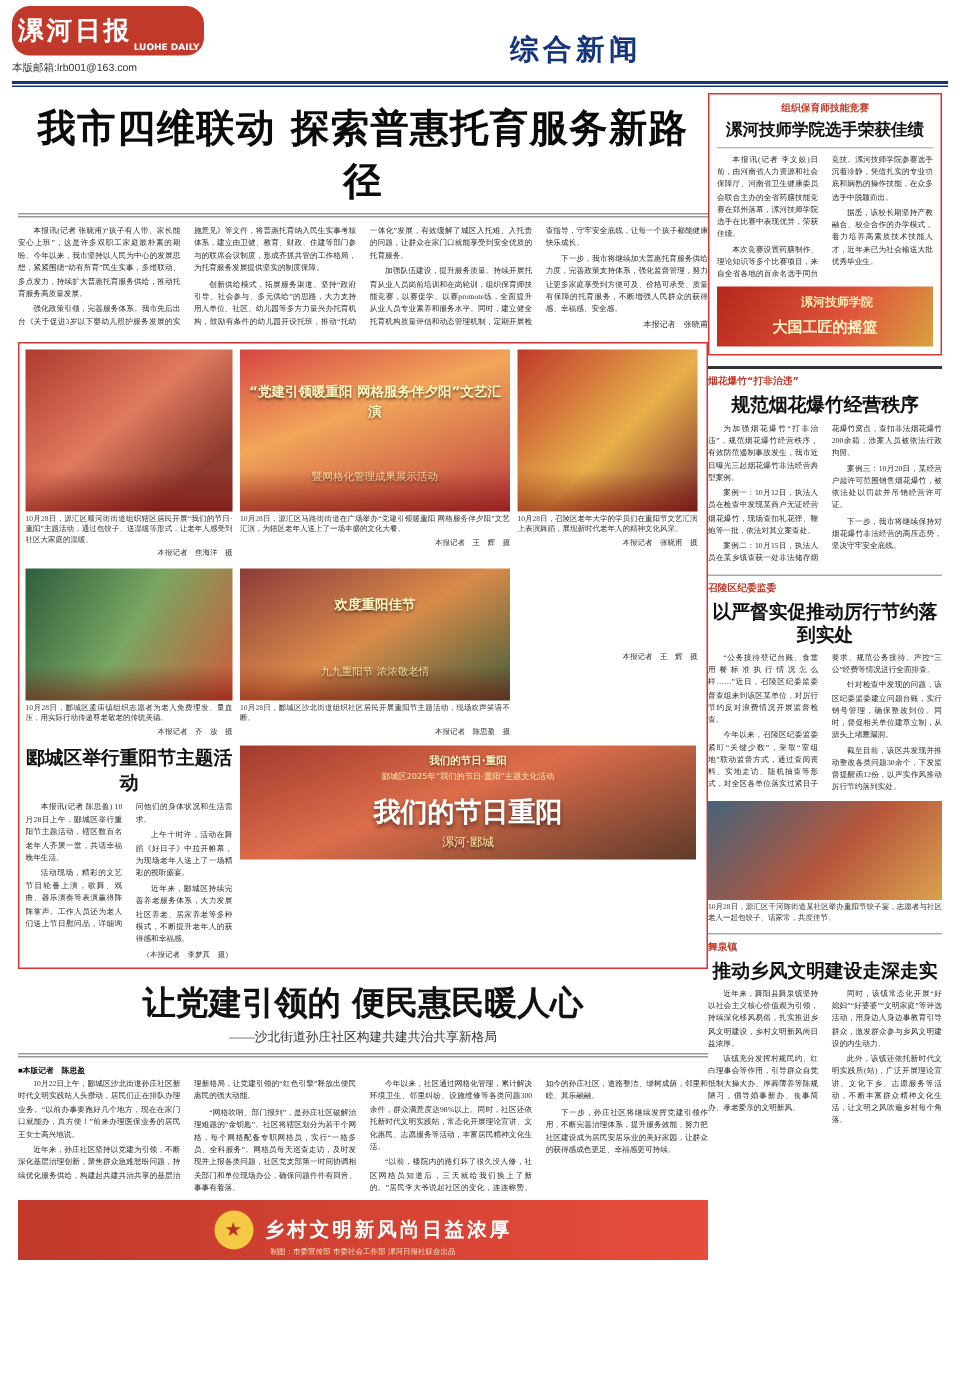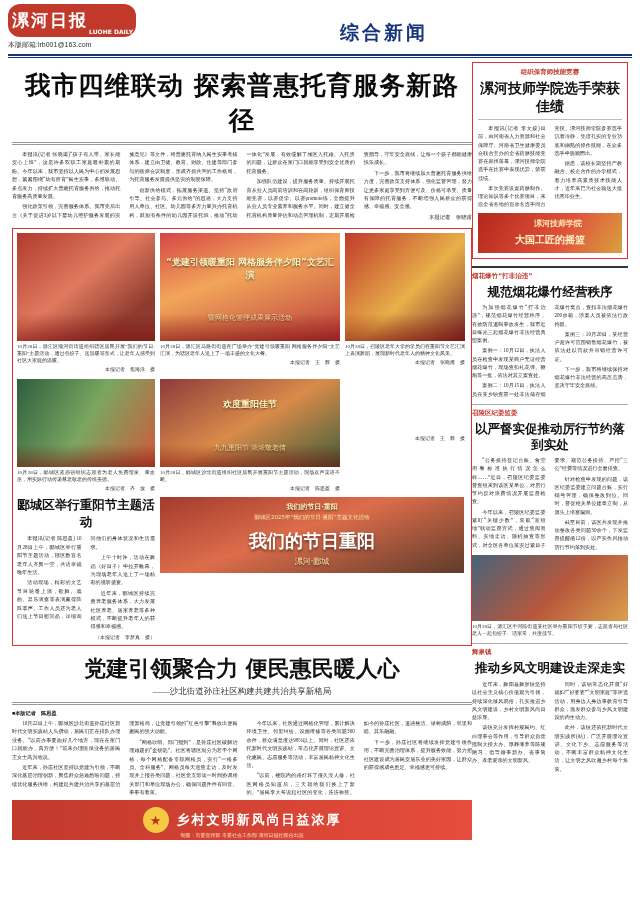--- a/index.html
+++ b/index.html
@@ -100,21 +100,21 @@
   .banner .bs { position:absolute; bottom:2px; left:0; right:0; text-align:center; font-size:5px; color:#ffe2c0; }
   .banner .emblem {
     width:26px; height:26px; border-radius:50%; background:#f6c945; margin-right:8px;
     display:flex; align-items:center; justify-content:center; color:#b8301f; font-size:13px;
   }
 
   
   .box-red { border:1px solid #d33; padding:5px; }
   .r-kicker { font-size:6.5px; color:#c0392b; font-weight:bold; text-align:center; font-family:"DejaVu Sans", sans-serif;}
   .r-head { font-size:12.5px; font-weight:bold; text-align:center; font-family:"DejaVu Sans", sans-serif; margin:3px 0 4px; line-height:1.25; }
-  .r-head-sm { font-size:14px; }
+  .r-head-sm { font-size:11px; }
   .r-rule { border-top:1px solid #bbb; margin:4px 0; }
   .r-body { font-size:5.1px; line-height:1.62; text-align:justify; color:#2a2a2a; }
   .r-body p { margin:0 0 2px; text-indent:2em; }
   .r-ad {
     margin-top:4px; height:40px; background:linear-gradient(120deg,#b5271b,#e0553c 60%,#d8a13f);
     position:relative; color:#fff; font-family:"DejaVu Sans", sans-serif;
   }
   .r-ad .l1 { position:absolute; top:5px; left:16px; right:0; text-align:center; font-size:8px; font-weight:bold; color:#ffe9b0;}
   .r-ad .l2 { position:absolute; bottom:6px; left:0; right:0; text-align:center; font-size:10px; font-weight:bold; color:#fff3c4;}
   .r-kicker2 { font-size:6.5px; color:#c0392b; font-weight:bold; font-family:"DejaVu Sans", sans-serif; }
@@ -227,21 +227,21 @@
               <div class="img-overlay-title" style="top:8%;font-size:7px">我们的节日·重阳</div>
               <div style="position:absolute;top:22%;left:0;right:0;text-align:center;color:#ffe9a8;font-size:5.5px;font-family:'DejaVu Sans',sans-serif">郾城区2025年“我们的节日·重阳”主题文化活动</div>
               <div style="position:absolute;top:42%;left:0;right:0;text-align:center;color:#fff;font-size:18px;font-weight:bold;font-family:'DejaVu Sans',sans-serif;text-shadow:0 2px 3px rgba(0,0,0,.5)">我们的节日重阳</div>
               <div class="img-overlay-sub" style="bottom:8%;font-size:8px">漯河·郾城</div>
             </div>
           </div>
         </div>
       </div>
 
       <div>
-        <div class="bt-head">党建引领聚合力  便民惠民暖人心</div>
+        <div class="bt-head">让党建引领的  便民惠民暖人心</div>
         <div class="bt-sub">——沙北街道孙庄社区构建共建共治共享新格局</div>
         <div class="bt-rule"></div>
         <div class="tag">■本版记者　陈思盈</div>
         <div class="cols4 body-txt" style="margin-top:2px">
           <p>10月22日上午，郾城区沙北街道孙庄社区新时代文明实践站人头攒动，居民们正在排队办理业务。“以前办事要跑好几个地方，现在在家门口就能办，真方便！”前来办理医保业务的居民王女士高兴地说。</p>
           <p>近年来，孙庄社区坚持以党建为引领，不断深化基层治理创新，聚焦群众急难愁盼问题，持续优化服务供给，构建起共建共治共享的基层治理新格局，让党建引领的“红色引擎”释放出便民惠民的强大动能。</p>
           <p>“网格吹哨、部门报到”，是孙庄社区破解治理难题的“金钥匙”。社区将辖区划分为若干个网格，每个网格配备专职网格员，实行“一格多员、全科服务”。网格员每天巡查走访，及时发现并上报各类问题，社区党支部第一时间协调相关部门和单位现场办公，确保问题件件有回音、事事有着落。</p>
           <p>今年以来，社区通过网格化管理，累计解决环境卫生、邻里纠纷、设施维修等各类问题300余件，群众满意度达98%以上。同时，社区还依托新时代文明实践站，常态化开展理论宣讲、文化惠民、志愿服务等活动，丰富居民精神文化生活。</p>
           <p>“以前，楼院内的路灯坏了很久没人修，社区网格员知道后，三天就给我们换上了新的。”居民李大爷说起社区的变化，连连称赞。如今的孙庄社区，道路整洁、绿树成荫，邻里和睦、其乐融融。</p>
           <p>下一步，孙庄社区将继续发挥党建引领作用，不断完善治理体系，提升服务效能，努力把社区建设成为居民安居乐业的美好家园，让群众的获得感成色更足、幸福感更可持续。</p>

